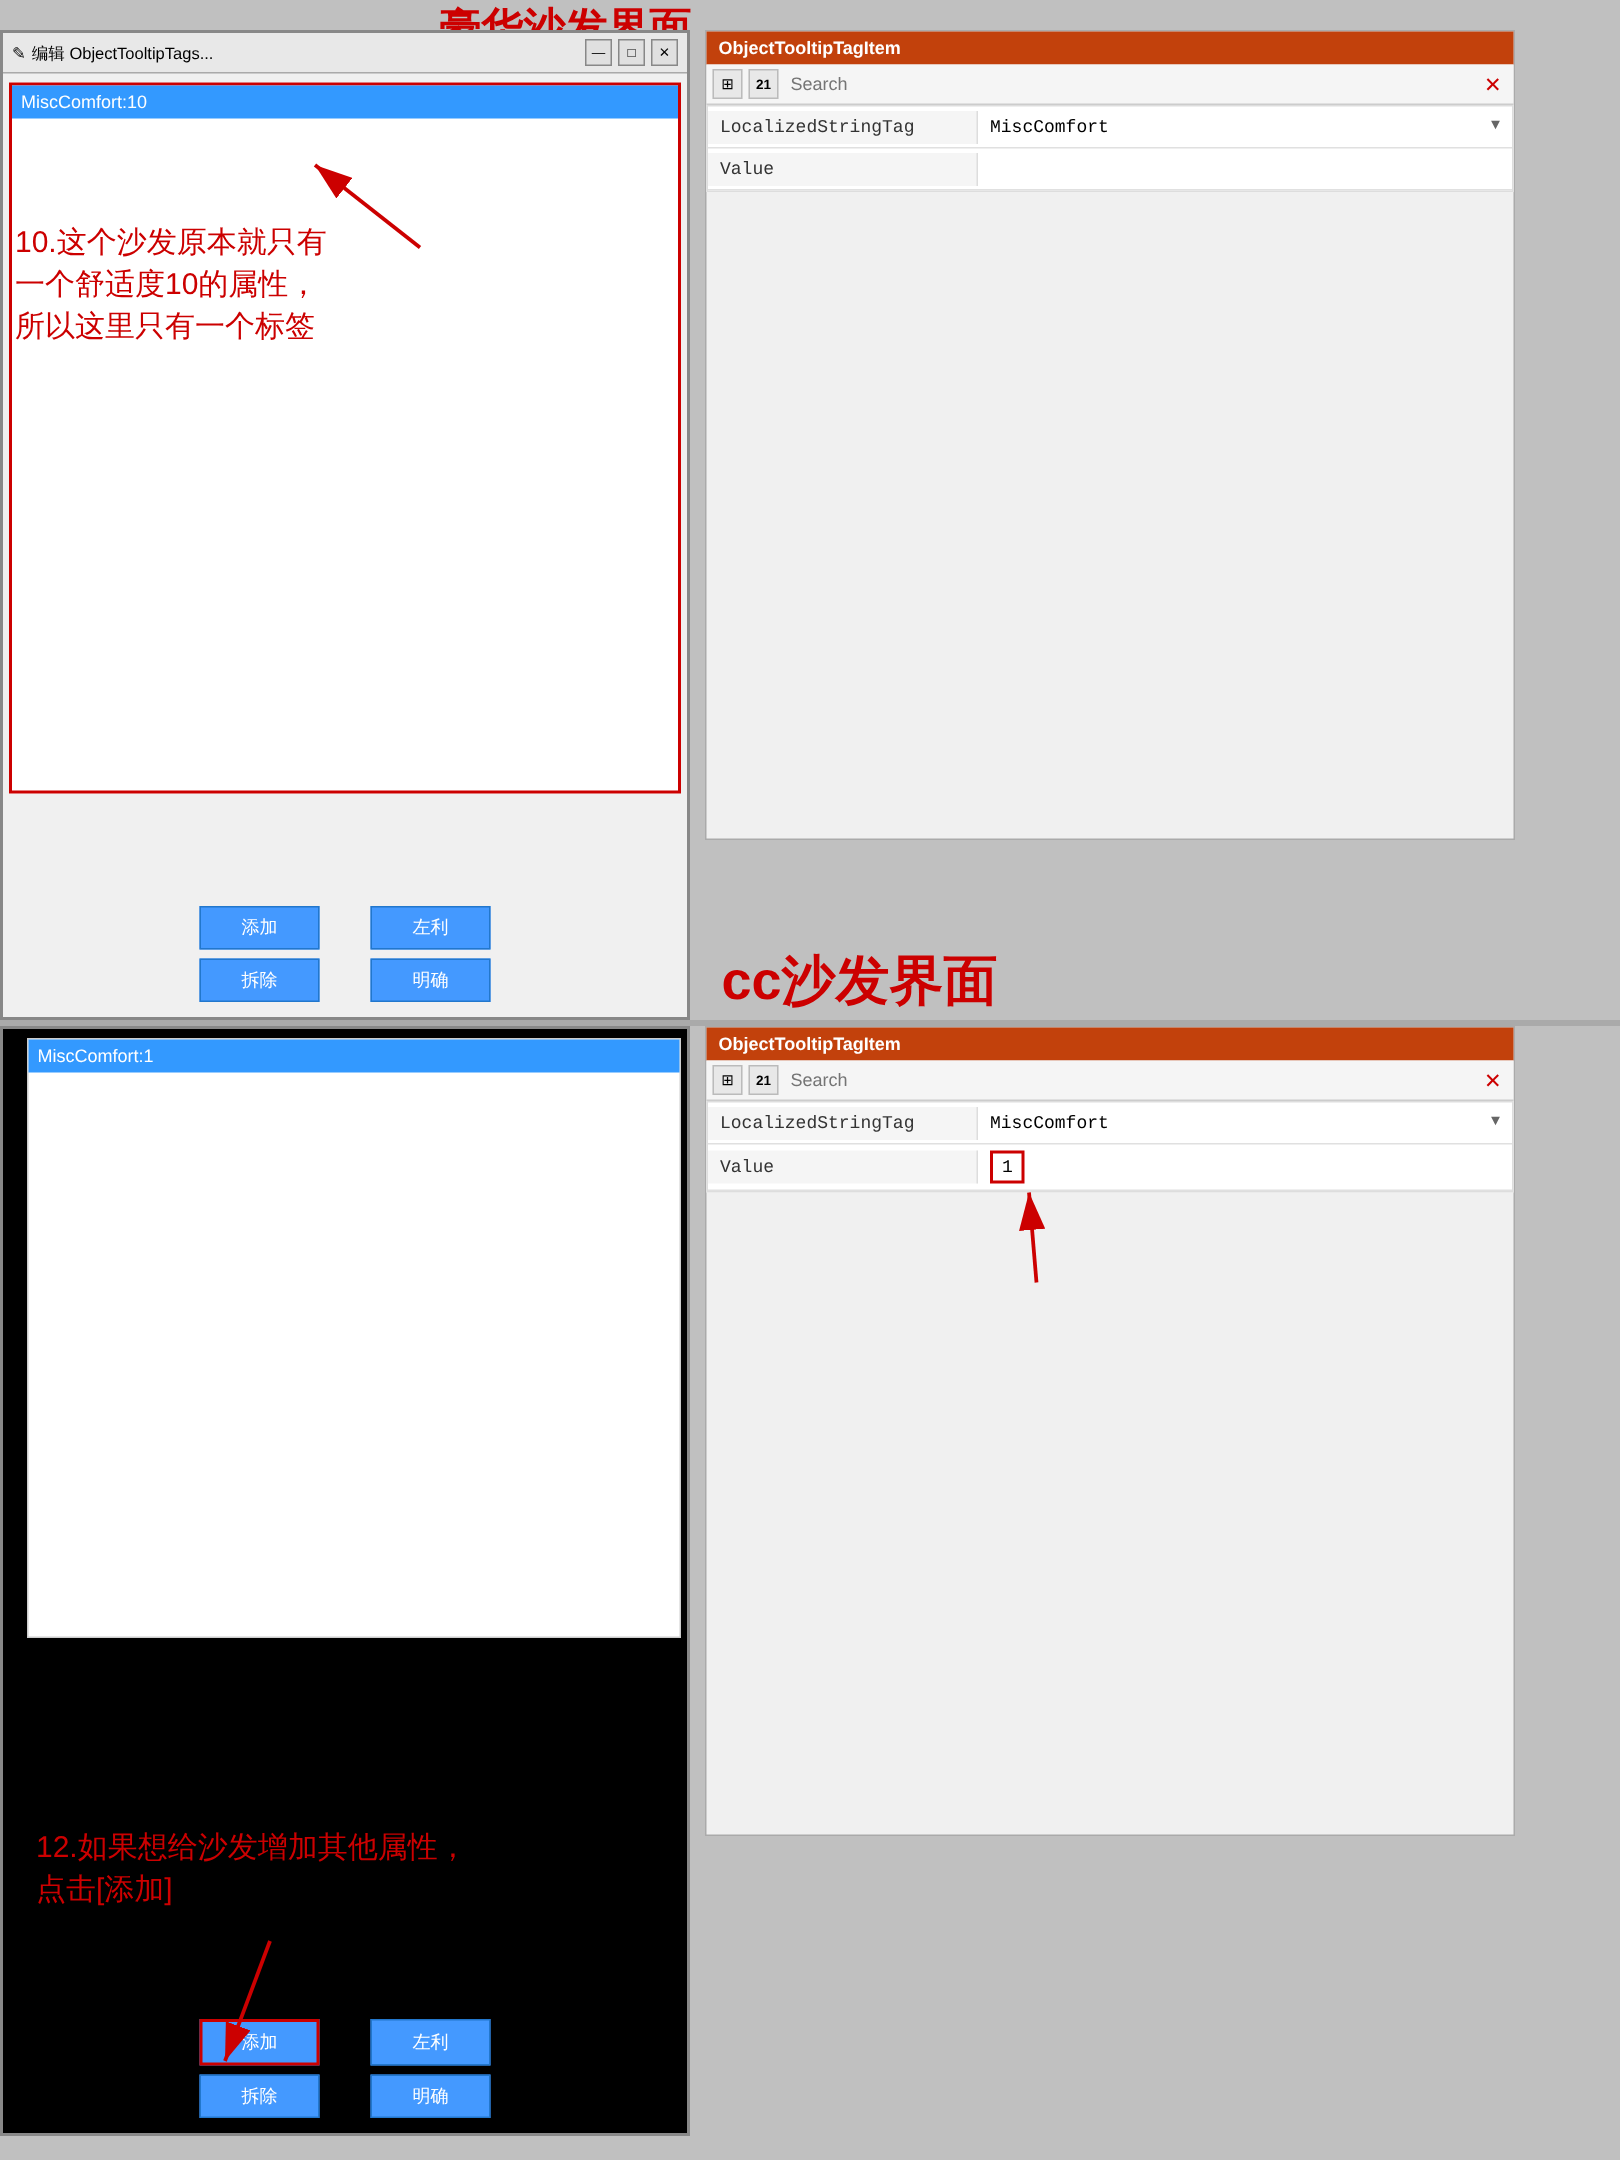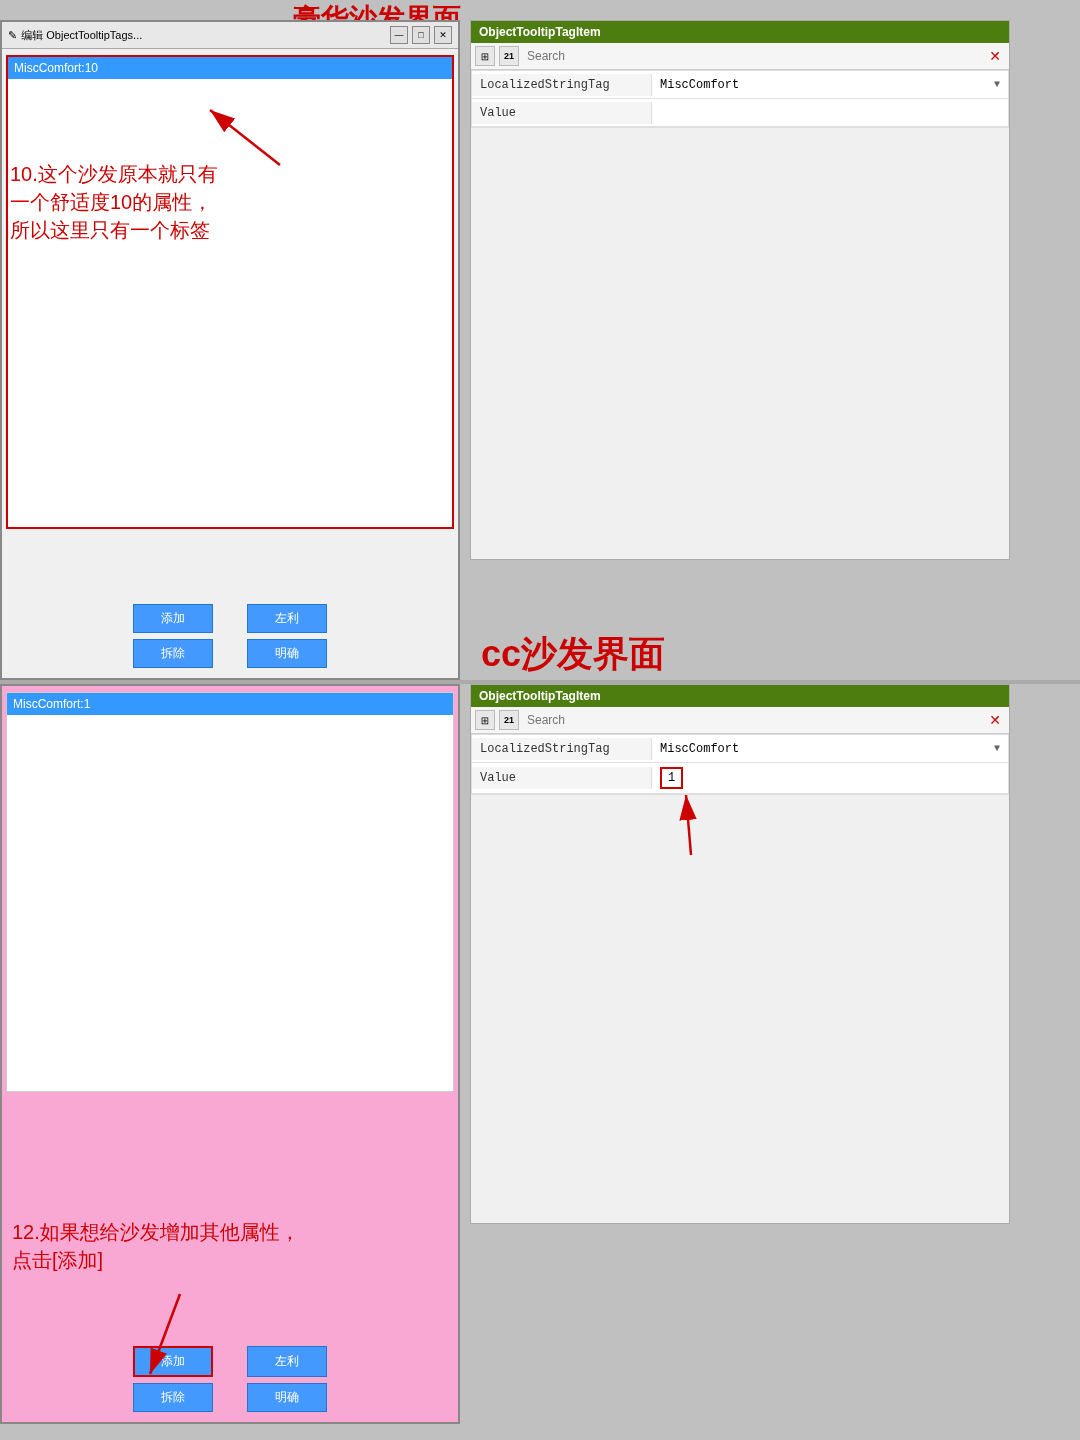--- a/index.html
+++ b/index.html
@@ -106,21 +106,21 @@
     .property-panel {
       width: 540px;
       background: #f0f0f0;
       border: 1px solid #aaa;
       margin-left: 10px;
       margin-top: 20px;
       height: 540px;
     }
 
     .property-titlebar {
-      background: #4d7c0f;
+      background: #c2410c;
       color: white;
       padding: 4px 8px;
       font-size: 12px;
       font-weight: bold;
     }
 
     .property-toolbar {
       display: flex;
       align-items: center;
       padding: 3px 4px;
@@ -224,23 +224,24 @@
       display: flex;
       width: 1080px;
       height: 760px;
       position: relative;
       margin-top: 0;
     }
 
     .bottom-left {
       width: 460px;
       height: 740px;
-      background: #f9a8d4;
+      background: #000000;
       border: 2px solid #888;
       position: relative;
+      padding-left: 12px;
     }
 
     .bottom-right {
       width: 540px;
       background: #f0f0f0;
       border: 1px solid #aaa;
       margin-left: 10px;
       height: 540px;
     }
 
@@ -312,21 +313,21 @@
             <span class="dropdown-arrow">▼</span>
           </div>
         </div>
       </div>
       <div class="property-row">
         <div class="property-label">Value</div>
       </div>
     </div>
   </div>
 
-  <div class="annotation-body" style="left: 10px; top: 160px; width: 280px;">
+  <div class="annotation-body" style="left: 10px; top: 148px; width: 280px;">
     <span style="white-space: pre-line;">10.这个沙发原本就只有
 一个舒适度10的属性，
 所以这里只有一个标签</span>
   </div>
 
   <svg class="arrow" style="left: 200px; top: 95px; width: 120px; height: 80px;">
     <defs>
       <marker id="arrowhead1" markerWidth="10" markerHeight="7" refX="10" refY="3.5" orient="auto">
         <polygon points="0 0, 10 3.5, 0 7" fill="#cc0000"></polygon>
       </marker>

